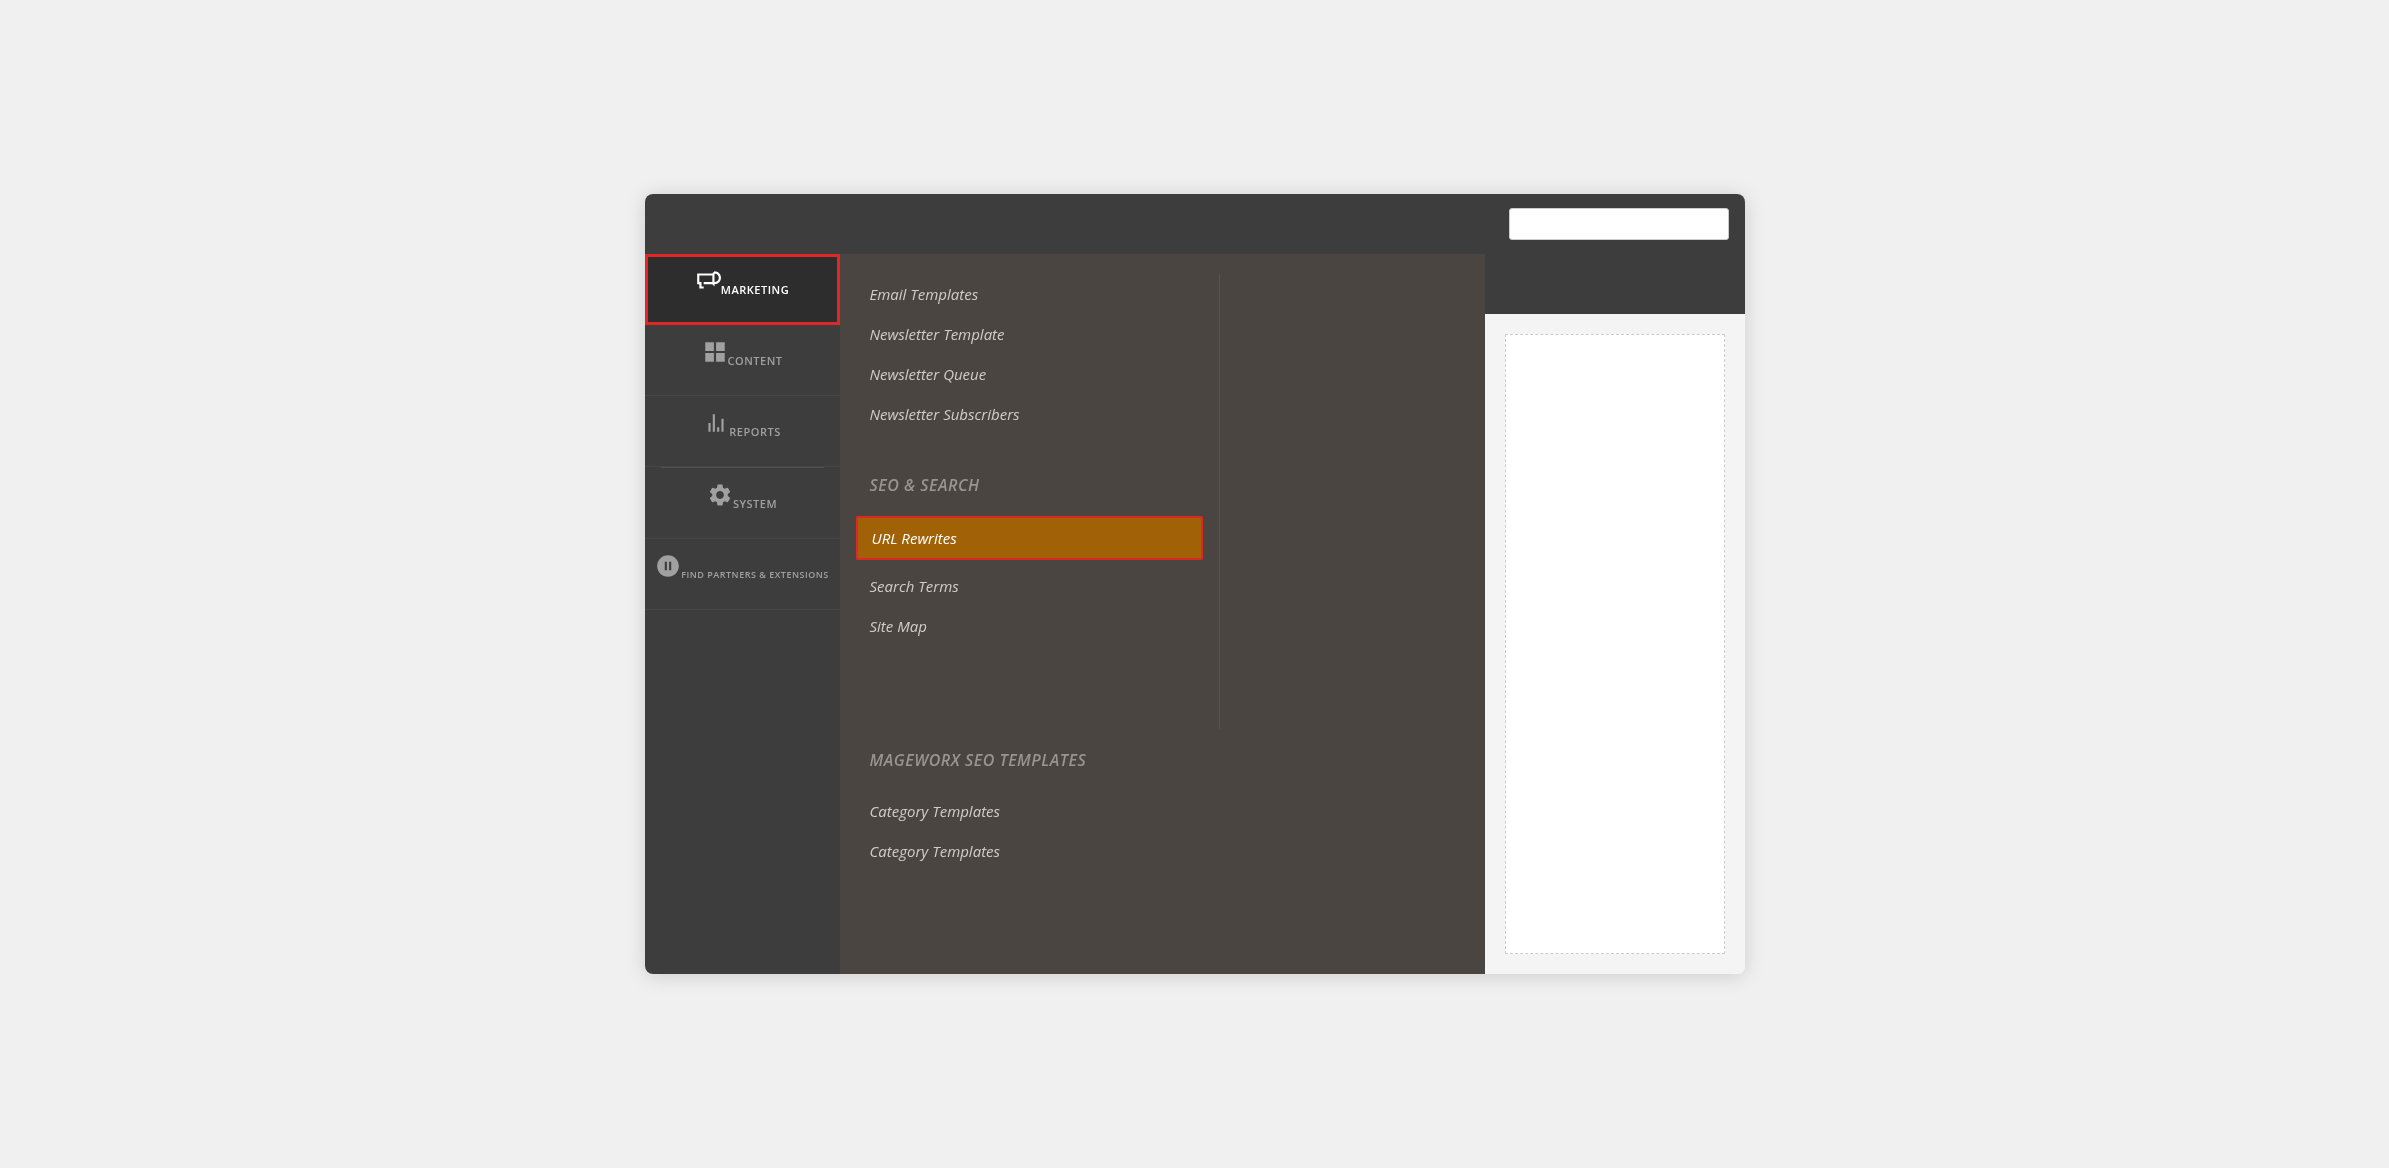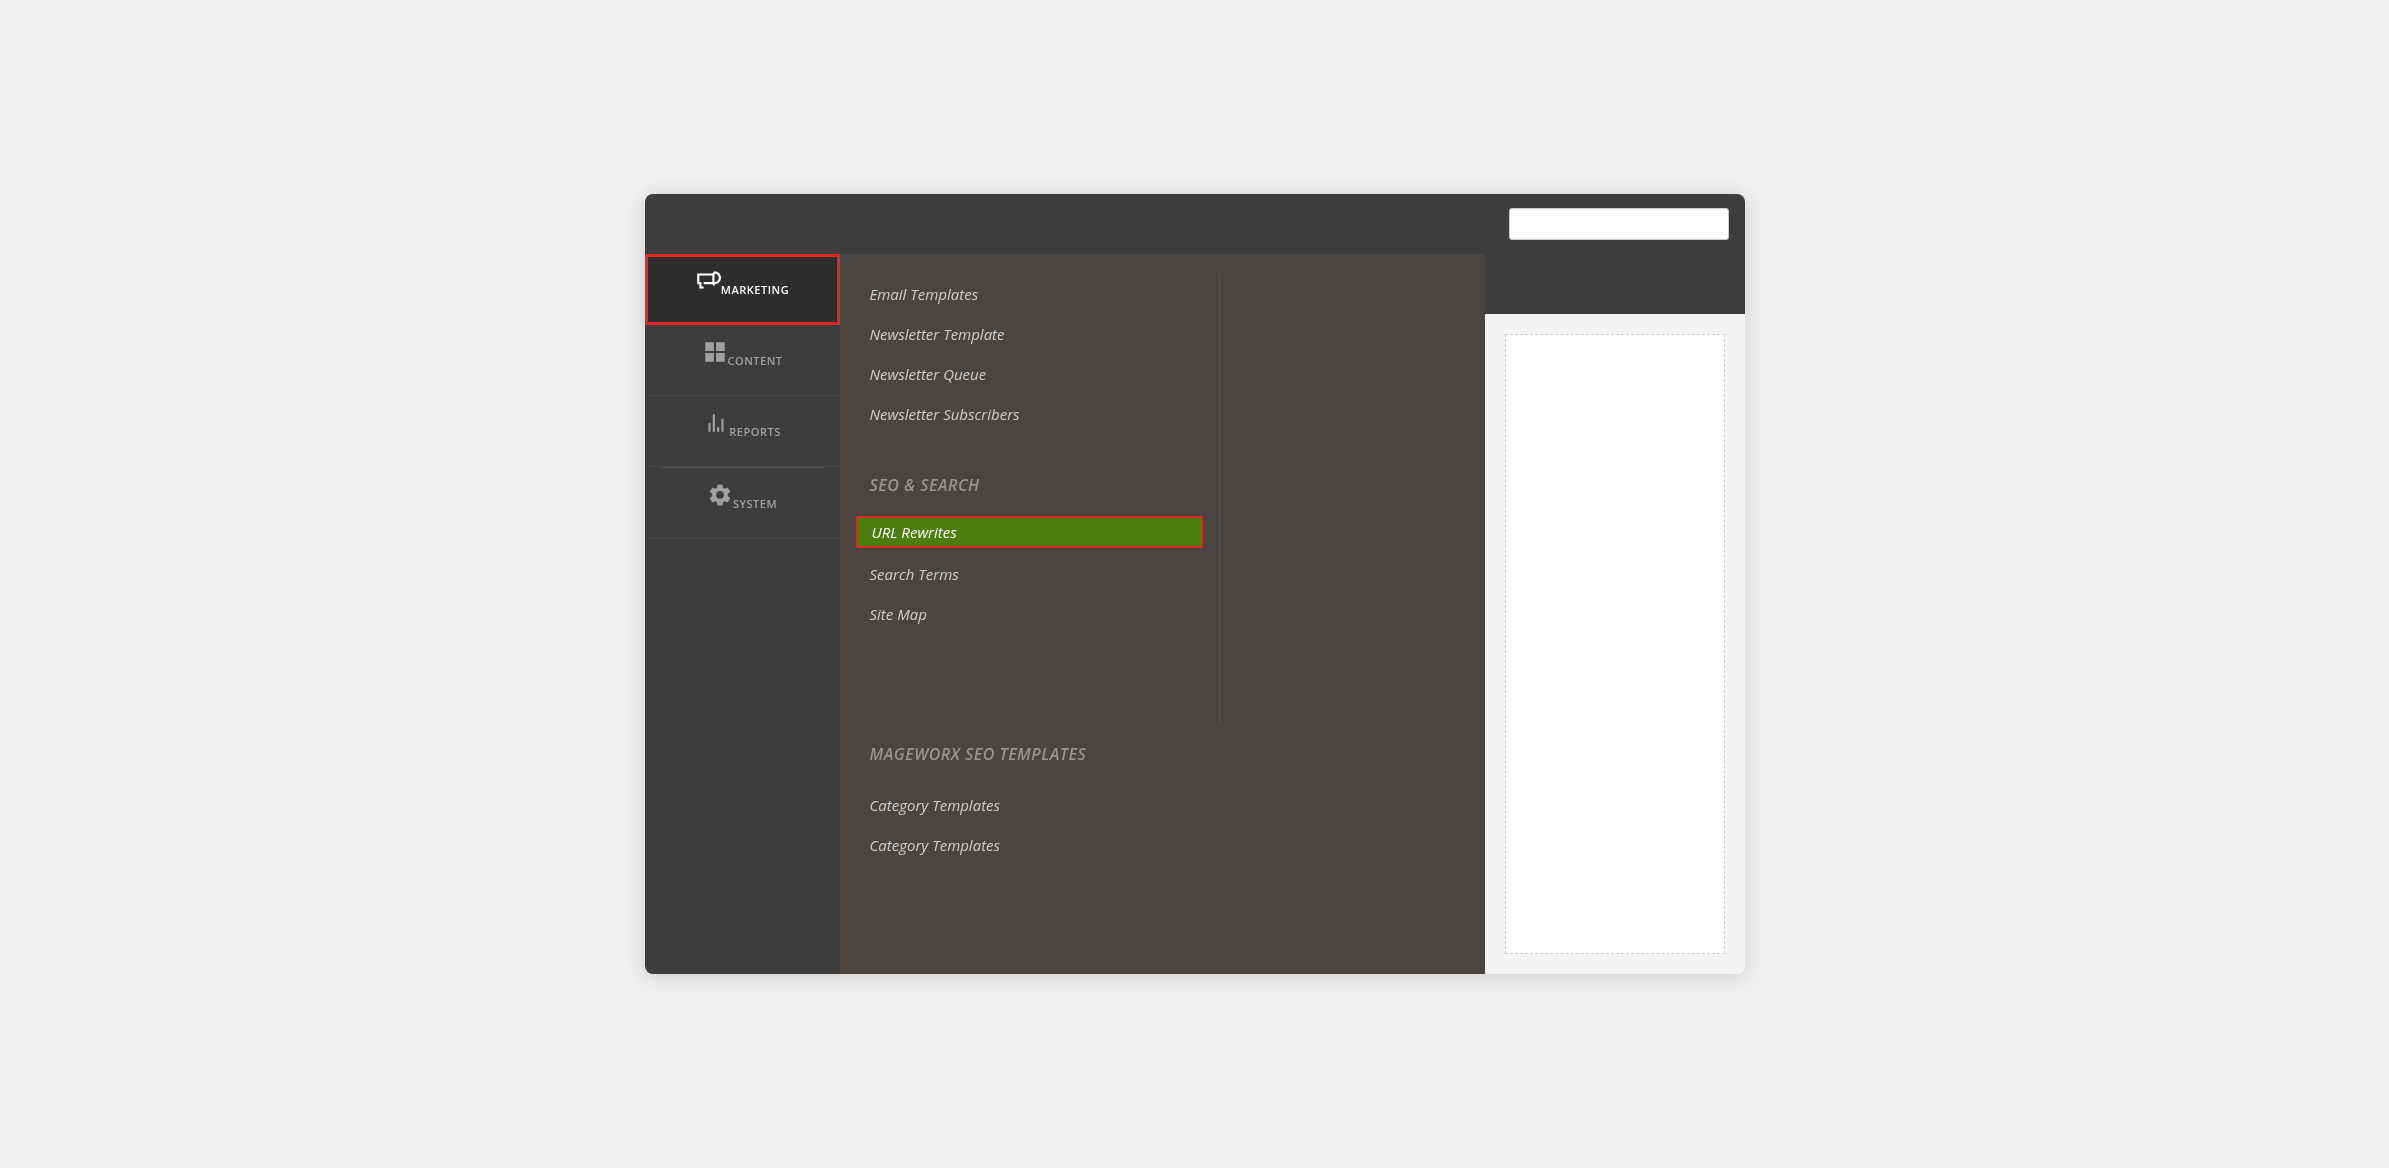--- a/index.html
+++ b/index.html
@@ -144,23 +144,23 @@
       color: #d0cdc9;
       font-size: 15px;
       font-weight: 500;
       padding: 10px 0;
       cursor: pointer;
       text-decoration: none;
       transition: color 0.15s;
     }
 
     .dropdown-item.highlighted {
-      background: #4d7c0f;
+      background: #a16207;
       color: #fff;
-      padding: 4px 14px;
+      padding: 10px 14px;
       margin: 3px -14px;
       border: 2px solid #e22626;
       border-radius: 2px;
     }
 
     .seo-section {
       margin-top: 30px;
     }
 
     
@@ -238,20 +238,28 @@
 
       <div class="sidebar-item">
         <span class="icon">
           <svg class="svg-icon" viewBox="0 0 24 24" xmlns="http://www.w3.org/2000/svg">
             <path d="M19.14 12.94c.04-.3.06-.61.06-.94s-.02-.64-.07-.94l2.03-1.58c.18-.14.23-.41.12-.61l-1.92-3.32c-.12-.22-.37-.29-.59-.22l-2.39.96c-.5-.38-1.03-.7-1.62-.94l-.36-2.54c-.04-.24-.24-.41-.48-.41h-3.84c-.24 0-.43.17-.47.41l-.36 2.54c-.59.24-1.13.57-1.62.94l-2.39-.96c-.22-.08-.47 0-.59.22L2.74 8.87c-.12.21-.08.47.12.61l2.03 1.58c-.05.3-.09.63-.09.94s.02.64.07.94l-2.03 1.58c-.18.14-.23.41-.12.61l1.92 3.32c.12.22.37.29.59.22l2.39-.96c.5.38 1.03.7 1.62.94l.36 2.54c.05.24.24.41.48.41h3.84c.24 0 .44-.17.47-.41l.36-2.54c.59-.24 1.13-.56 1.62-.94l2.39.96c.22.08.47 0 .59-.22l1.92-3.32c.12-.22.07-.47-.12-.61l-2.01-1.58zM12 15.6c-1.98 0-3.6-1.62-3.6-3.6s1.62-3.6 3.6-3.6 3.6 1.62 3.6 3.6-1.62 3.6-3.6 3.6z" fill="currentColor"></path>
           </svg>
         </span>
         <span class="sidebar-item-label">SYSTEM</span>
       </div>
 
+      <div class="sidebar-item">
+        <span class="icon">
+          <svg class="svg-icon" viewBox="0 0 24 24" xmlns="http://www.w3.org/2000/svg">
+            <path d="M12 2C6.48 2 2 6.48 2 12s4.48 10 10 10 10-4.48 10-10S17.52 2 12 2zm-1 14H9V8h2v8zm4 0h-2V8h2v8z" fill="currentColor"></path>
+          </svg>
+        </span>
+        <span class="sidebar-item-label" style="font-size:9px; line-height:1.2; text-align:center;">FIND PARTNERS &amp; EXTENSIONS</span>
+      </div>
 
     </div>
 
     <div class="dropdown-area">
       <div class="dropdown-panel">
 
         <div class="dropdown-column" style="min-width: 320px; max-width: 380px;">
 
           <a class="dropdown-item" href="#">Email Templates</a>
           <a class="dropdown-item" href="#">Newsletter Template</a>

